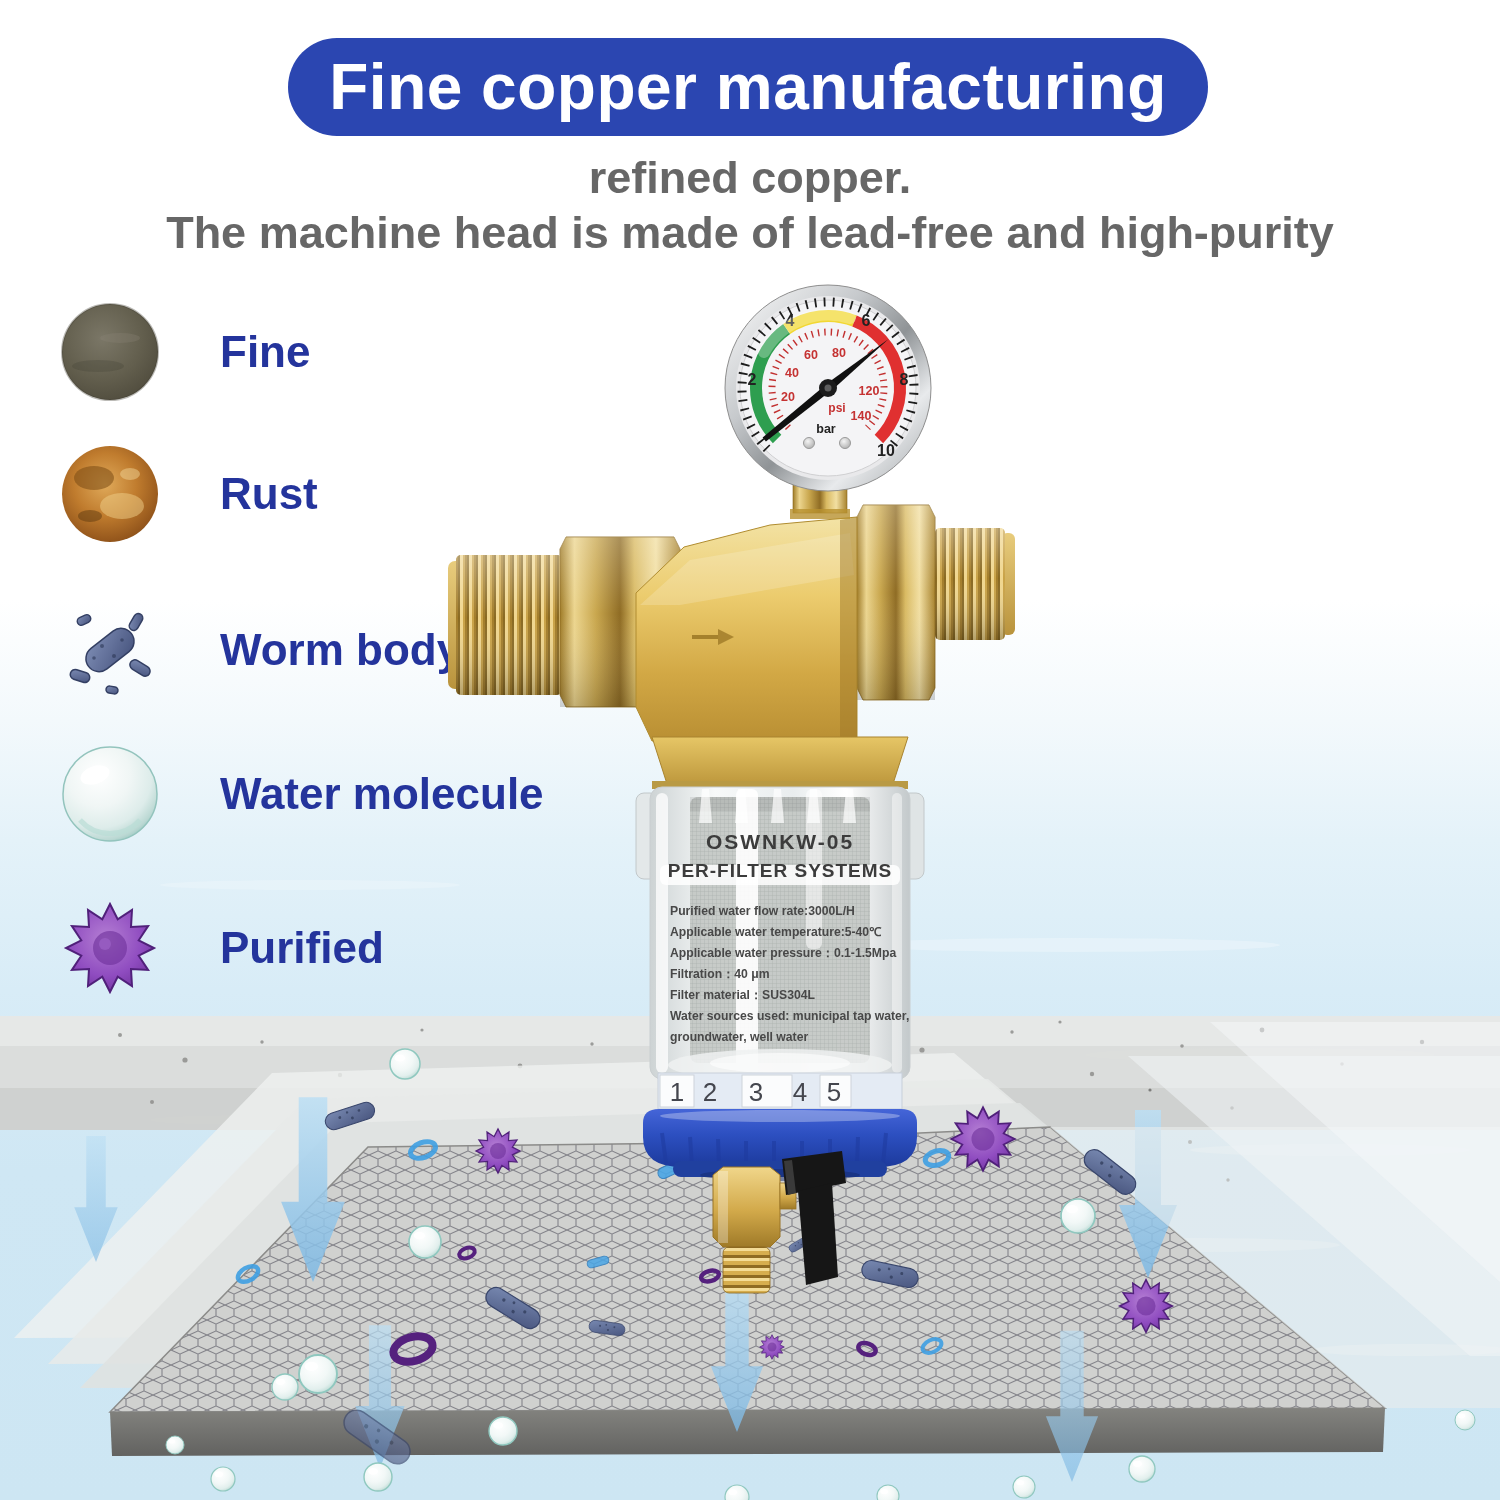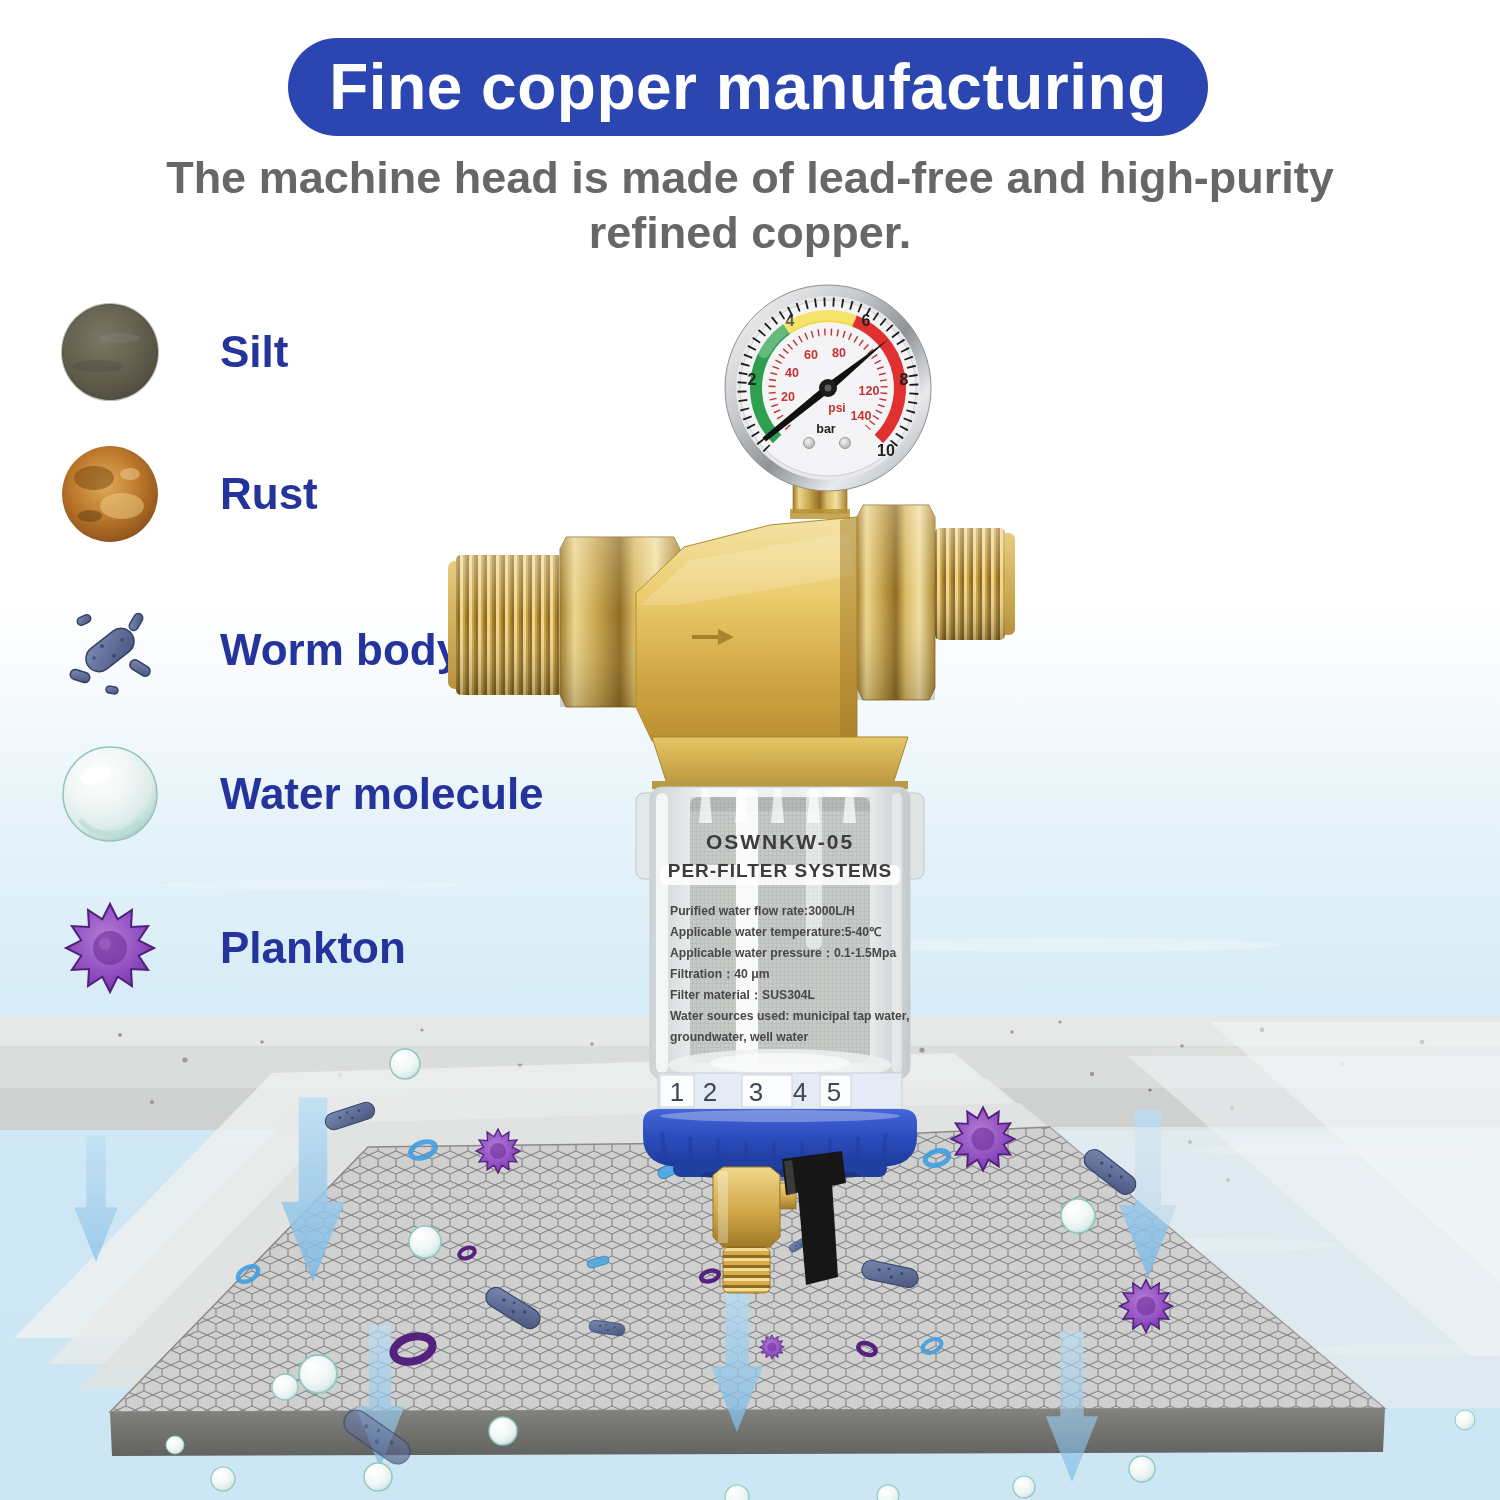--- a/index.html
+++ b/index.html
@@ -24,22 +24,22 @@
 </style>
 </head>
 <body>
 
 <div class="stage">
 
   <div class="banner">
     <span>Fine copper manufacturing</span>
   </div>
   <div class="subtitle">
+    <div>refined copper.</div>
     <div>The machine head is made of lead-free and high-purity</div>
-    <div>refined copper.</div>
   </div>
 
   <div class="streak" style="left:860px;top:938px;width:420px;height:14px;"></div>
   <div class="streak" style="left:160px;top:880px;width:300px;height:10px;opacity:.2;"></div>
 
   <div class="crow" style="top:294px;">
     <span class="cicon">
       <svg width="116" height="116" viewBox="-58 -58 116 116">
         <defs>
             <radialGradient id="sltG" cx="42%" cy="36%" r="75%">
@@ -47,21 +47,21 @@
               <stop offset="55%" stop-color="#635f4e"></stop>
               <stop offset="100%" stop-color="#4c483a"></stop>
         </radialGradient>
           </defs>
         <circle r="48" fill="url(#sltG)"></circle>
         <circle r="48" fill="none" stroke="#3f3c30" stroke-opacity=".35" stroke-width="2"></circle>
         <ellipse cx="-12" cy="14" rx="26" ry="6" fill="#3d3a2e" opacity=".25"></ellipse>
         <ellipse cx="10" cy="-14" rx="20" ry="5" fill="#8a8676" opacity=".3"></ellipse>
       </svg>
     </span>
-    <span class="clabel">Silt</span>
+    <span class="clabel">Fine</span>
   </div>
 
   <div class="crow" style="top:436px;">
     <span class="cicon">
       <svg width="116" height="116" viewBox="-58 -58 116 116">
         <defs>
             <radialGradient id="rstG" cx="45%" cy="40%" r="78%">
           <stop offset="0%" stop-color="#e0aa5a"></stop>
               <stop offset="42%" stop-color="#c07c2e"></stop>
               <stop offset="75%" stop-color="#95571c"></stop>
@@ -134,21 +134,21 @@
           <stop offset="0%" stop-color="#b57fd4"></stop>
               <stop offset="60%" stop-color="#8f4cc0"></stop>
               <stop offset="100%" stop-color="#6a2f97"></stop>
         </radialGradient>
           </defs>
         <path d="M44,0 L28.7,7.7 L38.1,22 L21,21 L22,38.1 L7.7,28.7 L0,44 L-7.7,28.7 L-22,38.1 L-21,21 L-38.1,22 L-28.7,7.7 L-44,0 L-28.7,-7.7 L-38.1,-22 L-21,-21 L-22,-38.1 L-7.7,-28.7 L0,-44 L7.7,-28.7 L22,-38.1 L21,-21 L38.1,-22 L28.7,-7.7 Z" fill="url(#pkG)" stroke="#50207a" stroke-width="2"></path>
         <circle r="17" fill="#6d2f9a" opacity=".6"></circle>
         <circle cx="-5" cy="-4" r="6" fill="#9a5fc4" opacity=".8"></circle>
       </svg>
     </span>
-    <span class="clabel">Plankton</span>
+    <span class="clabel">Purified</span>
   </div>
 
   <svg class="abs" style="left:0;top:1000px;" width="1500" height="500" viewBox="0 1000 1500 500">
     <defs>
       <pattern id="hexPat" width="18" height="15" patternUnits="userSpaceOnUse">
         <rect width="18" height="15" fill="#d0d1cf"></rect>
         <path d="M0,4 L9,0 L18,4 M0,11 L9,15 L18,11 M0,4 L0,11 M18,4 L18,11" stroke="#83838a" stroke-width="1.1" fill="none"></path>
       </pattern>
       <linearGradient id="edgeG" x1="0" y1="0" x2="0" y2="1">
         <stop offset="0%" stop-color="#83837f"></stop>

